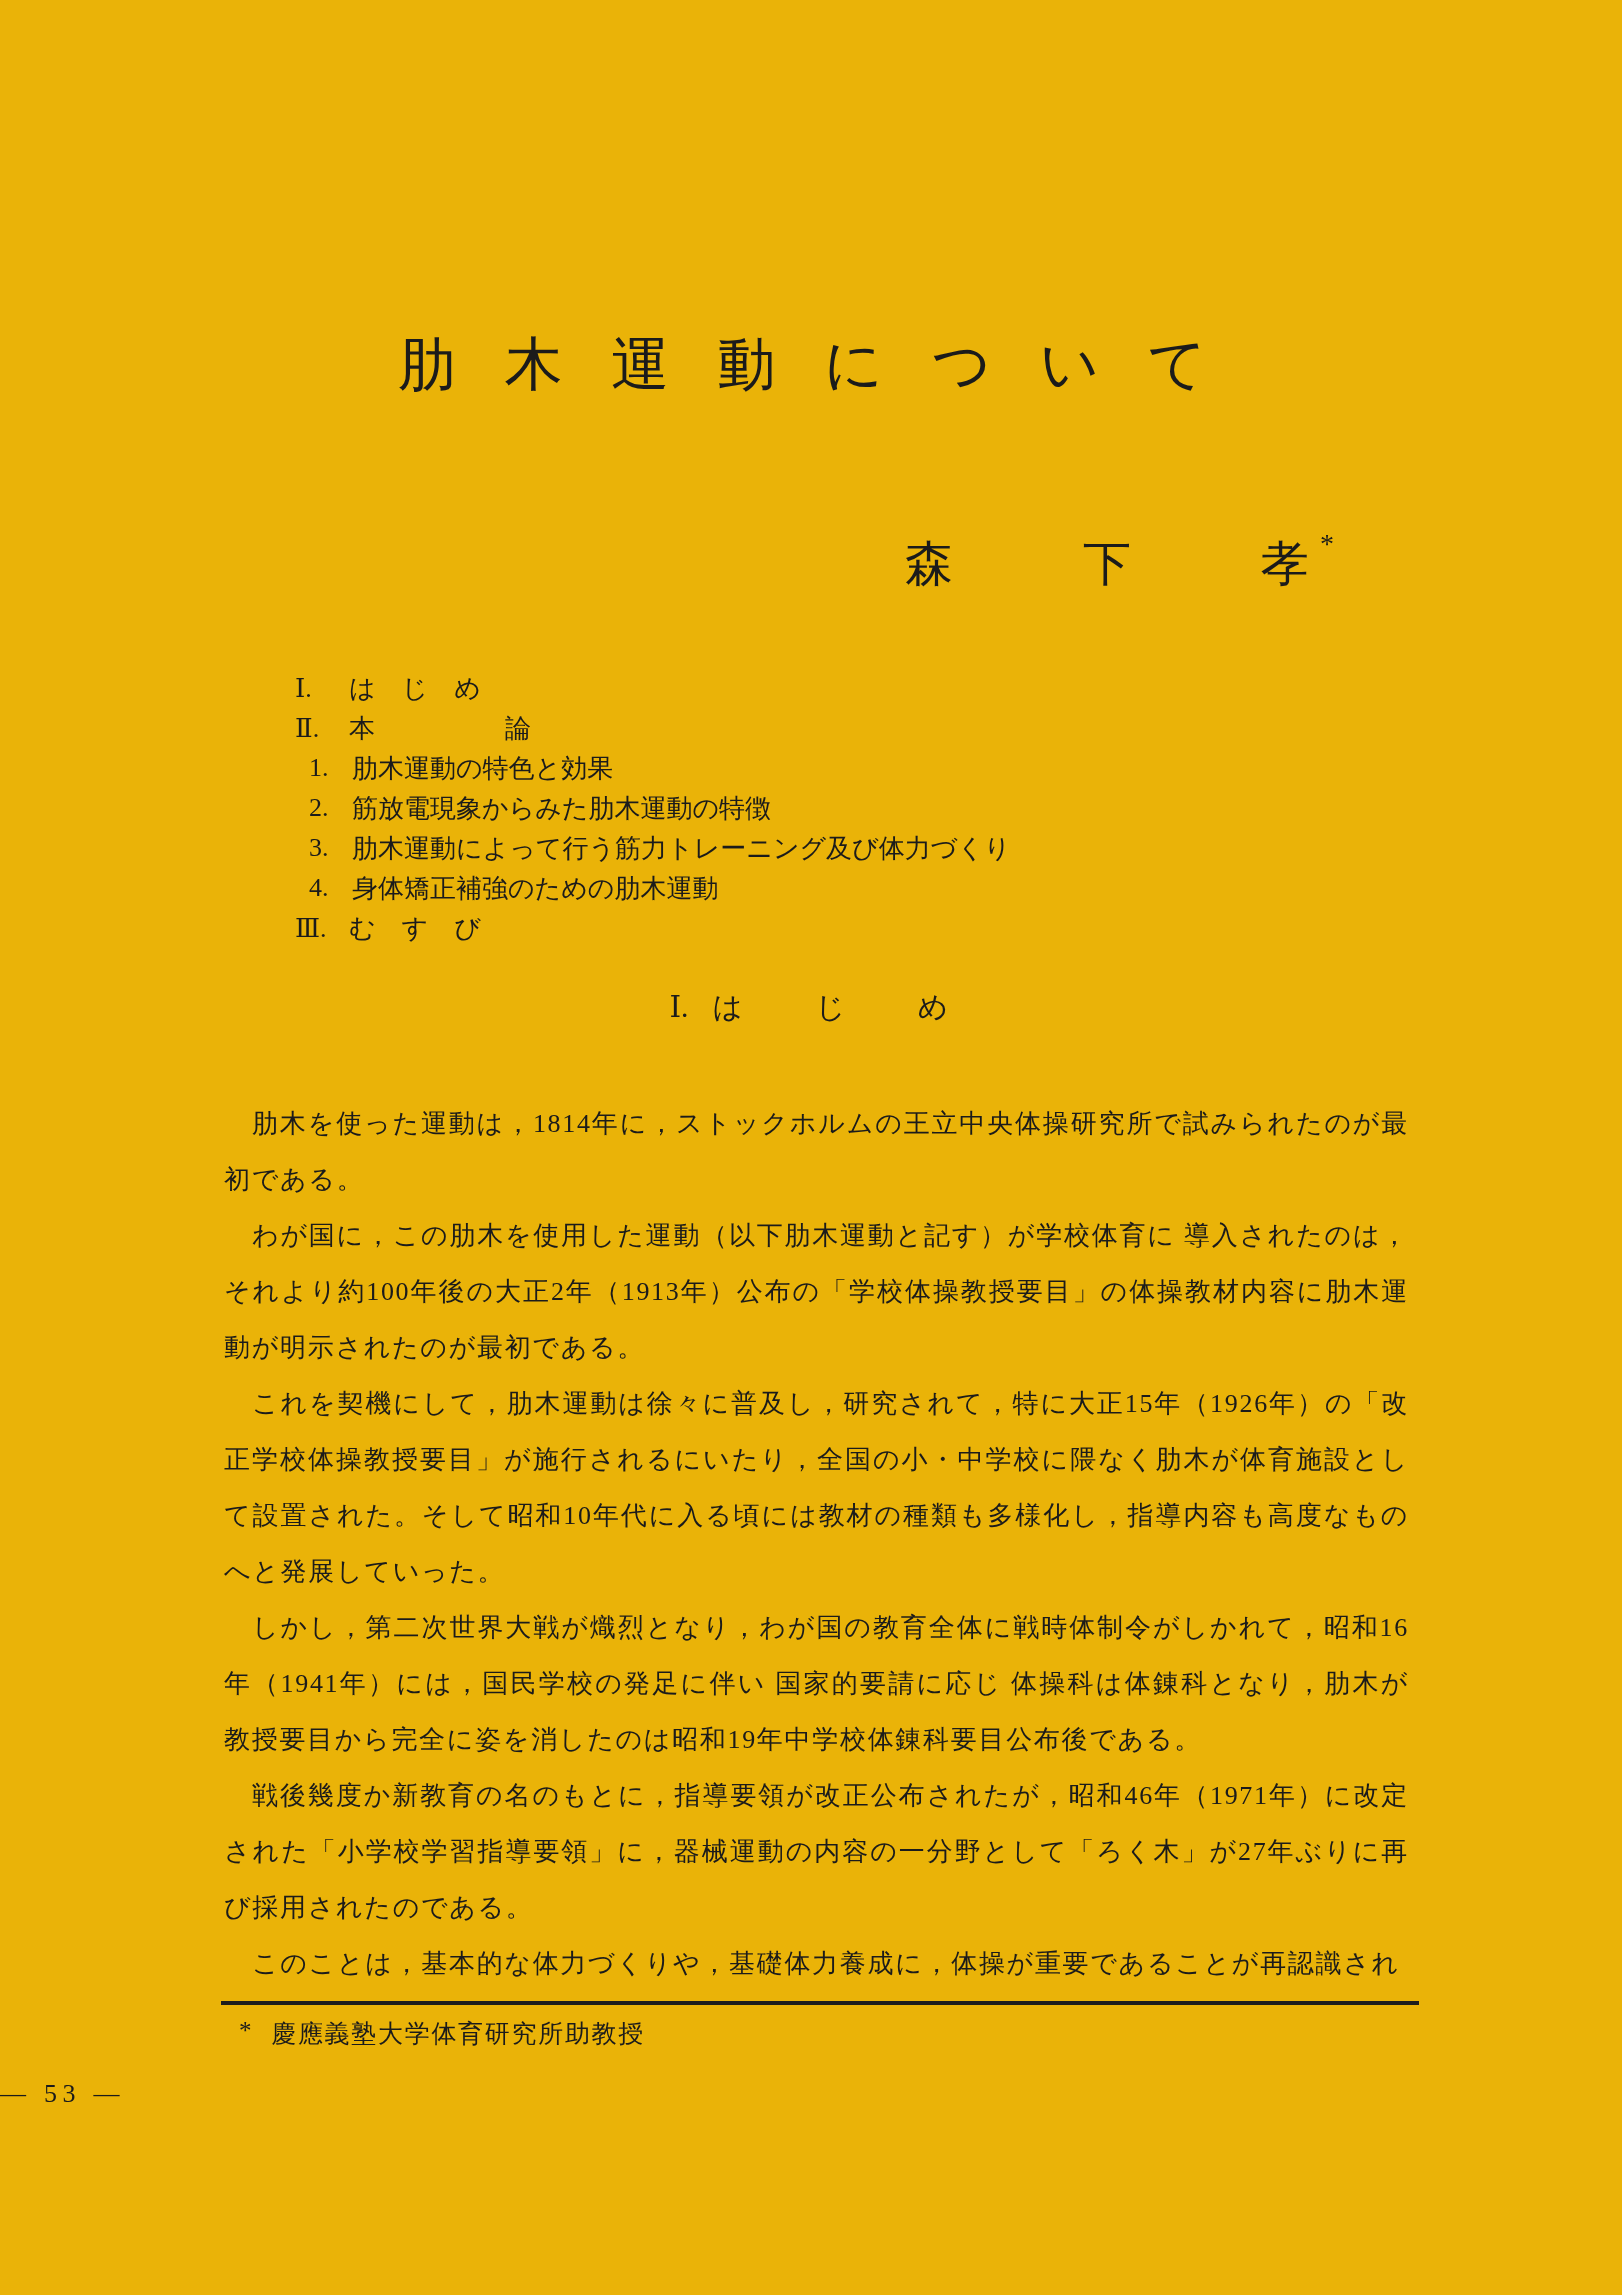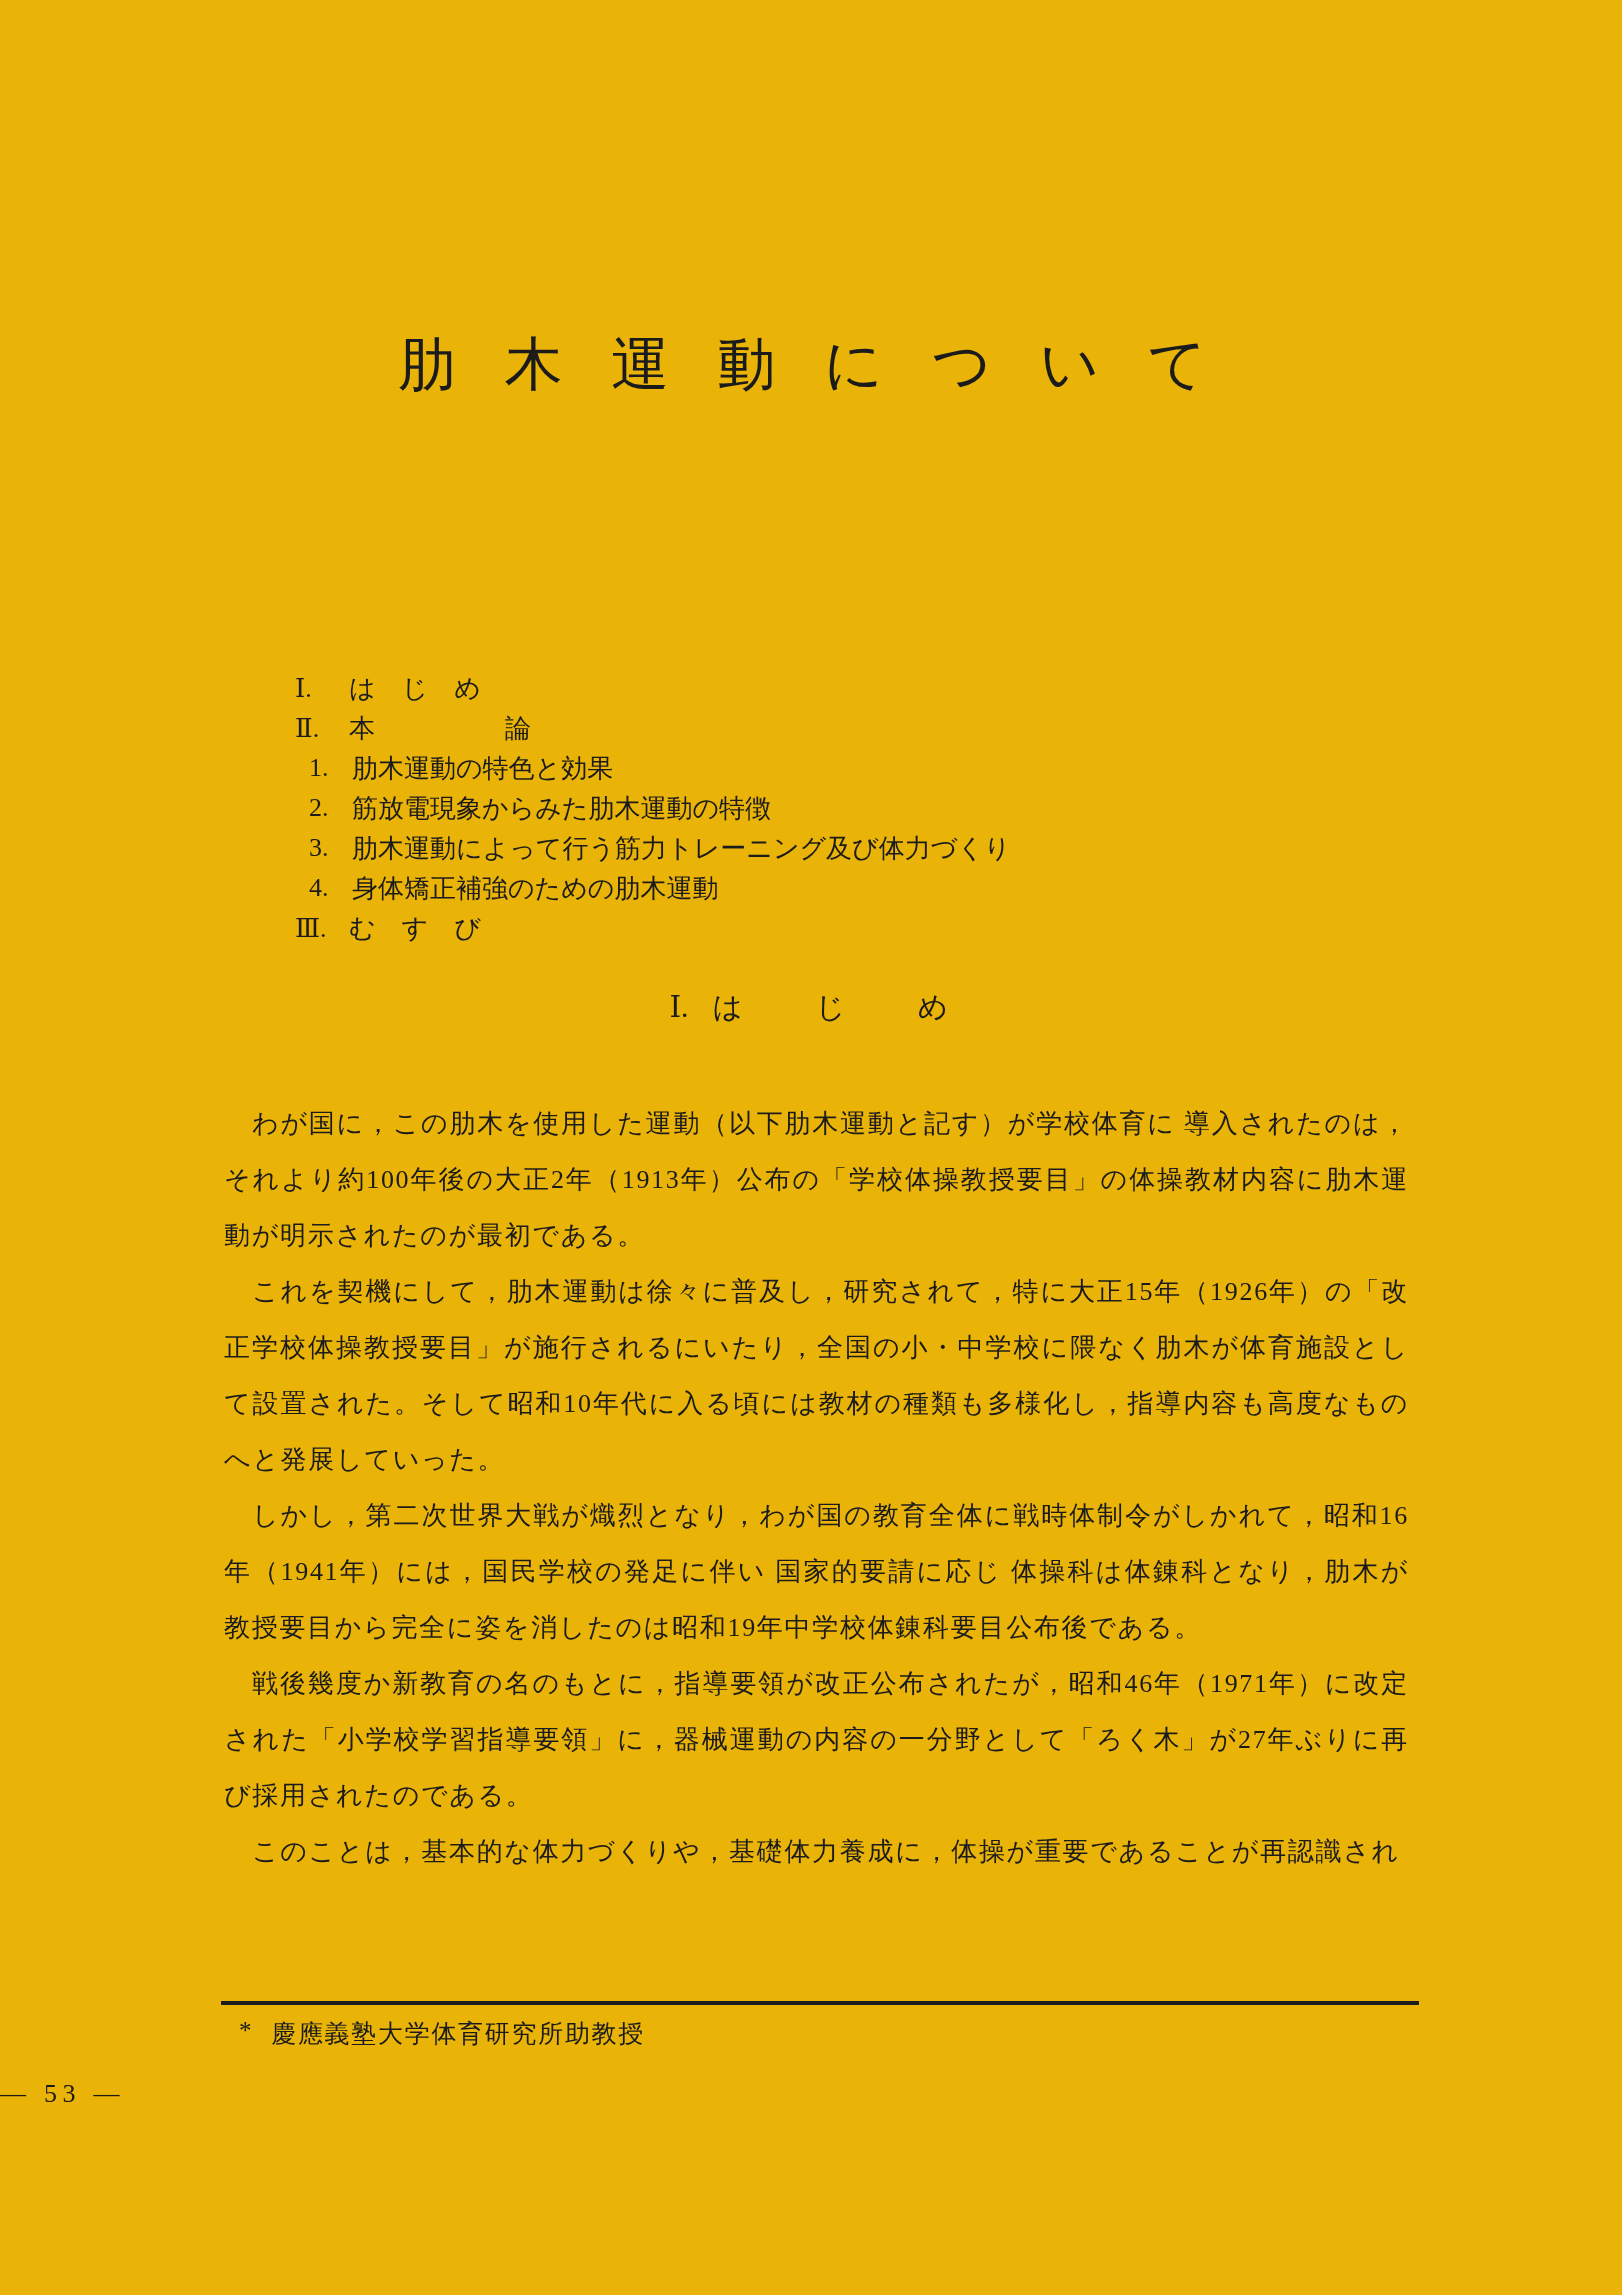--- a/index.html
+++ b/index.html
@@ -129,20 +129,21 @@
     white-space: nowrap;
   }
 </style>
 </head>
 <body>
 
 <div class="page">
 
   <div class="title">肋 木 運 動 に つ い て</div>
 
+  <div class="author"><span>森　　下　　孝</span><sup>*</sup></div>
 
   <div class="toc">
     <div class="toc-item">
       <span class="toc-num">Ⅰ.</span>
       <span class="toc-label">は　じ　め</span>
     </div>
     <div class="toc-item">
       <span class="toc-num">Ⅱ.</span>
       <span class="toc-label">本　　　　　論</span>
     </div>
@@ -166,20 +167,21 @@
       <span class="toc-num">Ⅲ.</span>
       <span class="toc-label">む　す　び</span>
     </div>
   </div>
 
   <div class="section-heading">
     <span class="sh-num">Ⅰ.</span><span class="sh-label">は　　じ　　め</span>
   </div>
 
   <div class="body-text">
+    <p class="para">肋木を使った運動は，1814年に，ストックホルムの王立中央体操研究所で試みられたのが最初である。</p>
     <p class="para">わが国に，この肋木を使用した運動（以下肋木運動と記す）が学校体育に 導入されたのは，それより約100年後の大正2年（1913年）公布の「学校体操教授要目」の体操教材内容に肋木運動が明示されたのが最初である。</p>
     <p class="para">これを契機にして，肋木運動は徐々に普及し，研究されて，特に大正15年（1926年）の「改正学校体操教授要目」が施行されるにいたり，全国の小・中学校に隈なく肋木が体育施設として設置された。そして昭和10年代に入る頃には教材の種類も多様化し，指導内容も高度なものへと発展していった。</p>
     <p class="para">しかし，第二次世界大戦が熾烈となり，わが国の教育全体に戦時体制令がしかれて，昭和16年（1941年）には，国民学校の発足に伴い 国家的要請に応じ 体操科は体錬科となり，肋木が教授要目から完全に姿を消したのは昭和19年中学校体錬科要目公布後である。</p>
     <p class="para">戦後幾度か新教育の名のもとに，指導要領が改正公布されたが，昭和46年（1971年）に改定された「小学校学習指導要領」に，器械運動の内容の一分野として「ろく木」が27年ぶりに再び採用されたのである。</p>
     <p class="para">このことは，基本的な体力づくりや，基礎体力養成に，体操が重要であることが再認識され</p>
   </div>
 
   <div class="footnote-rule"></div>
 
   <div class="footnote">

